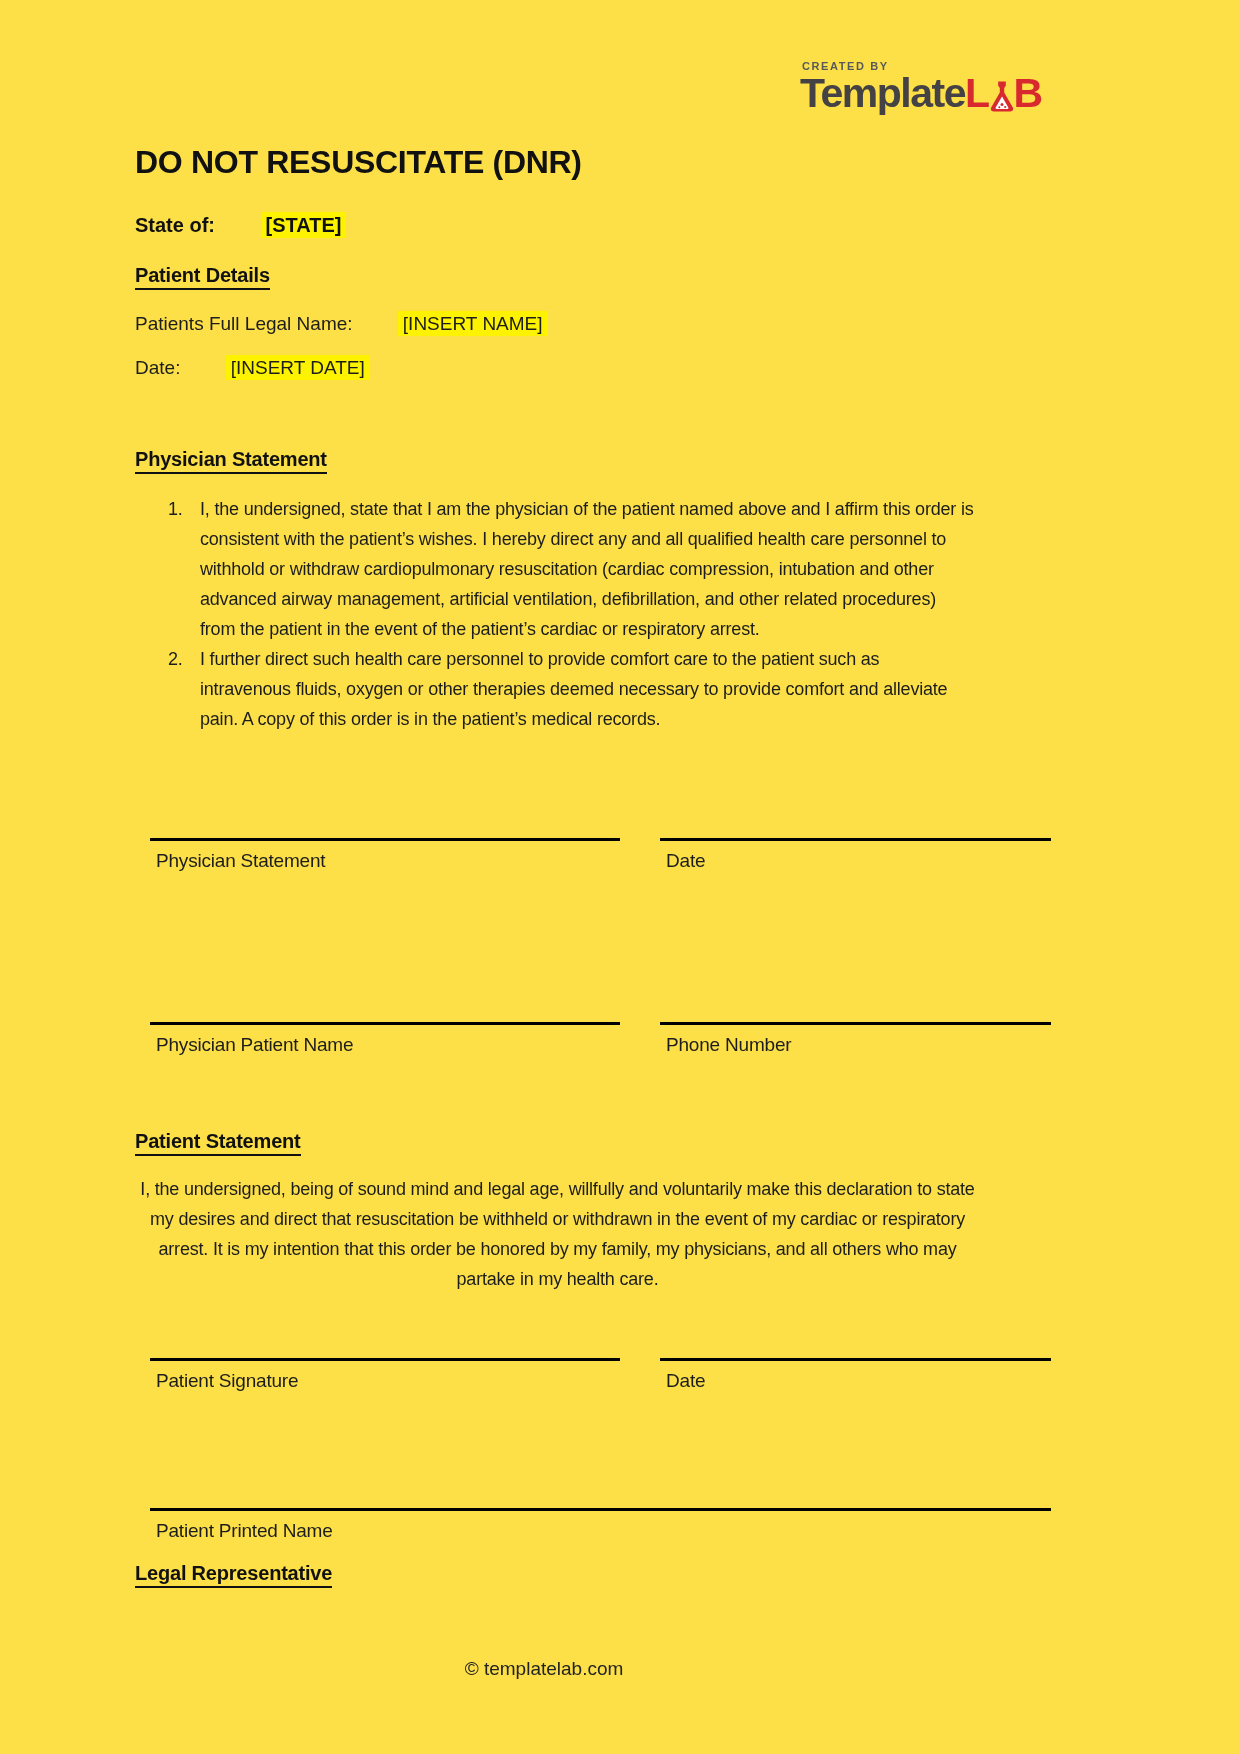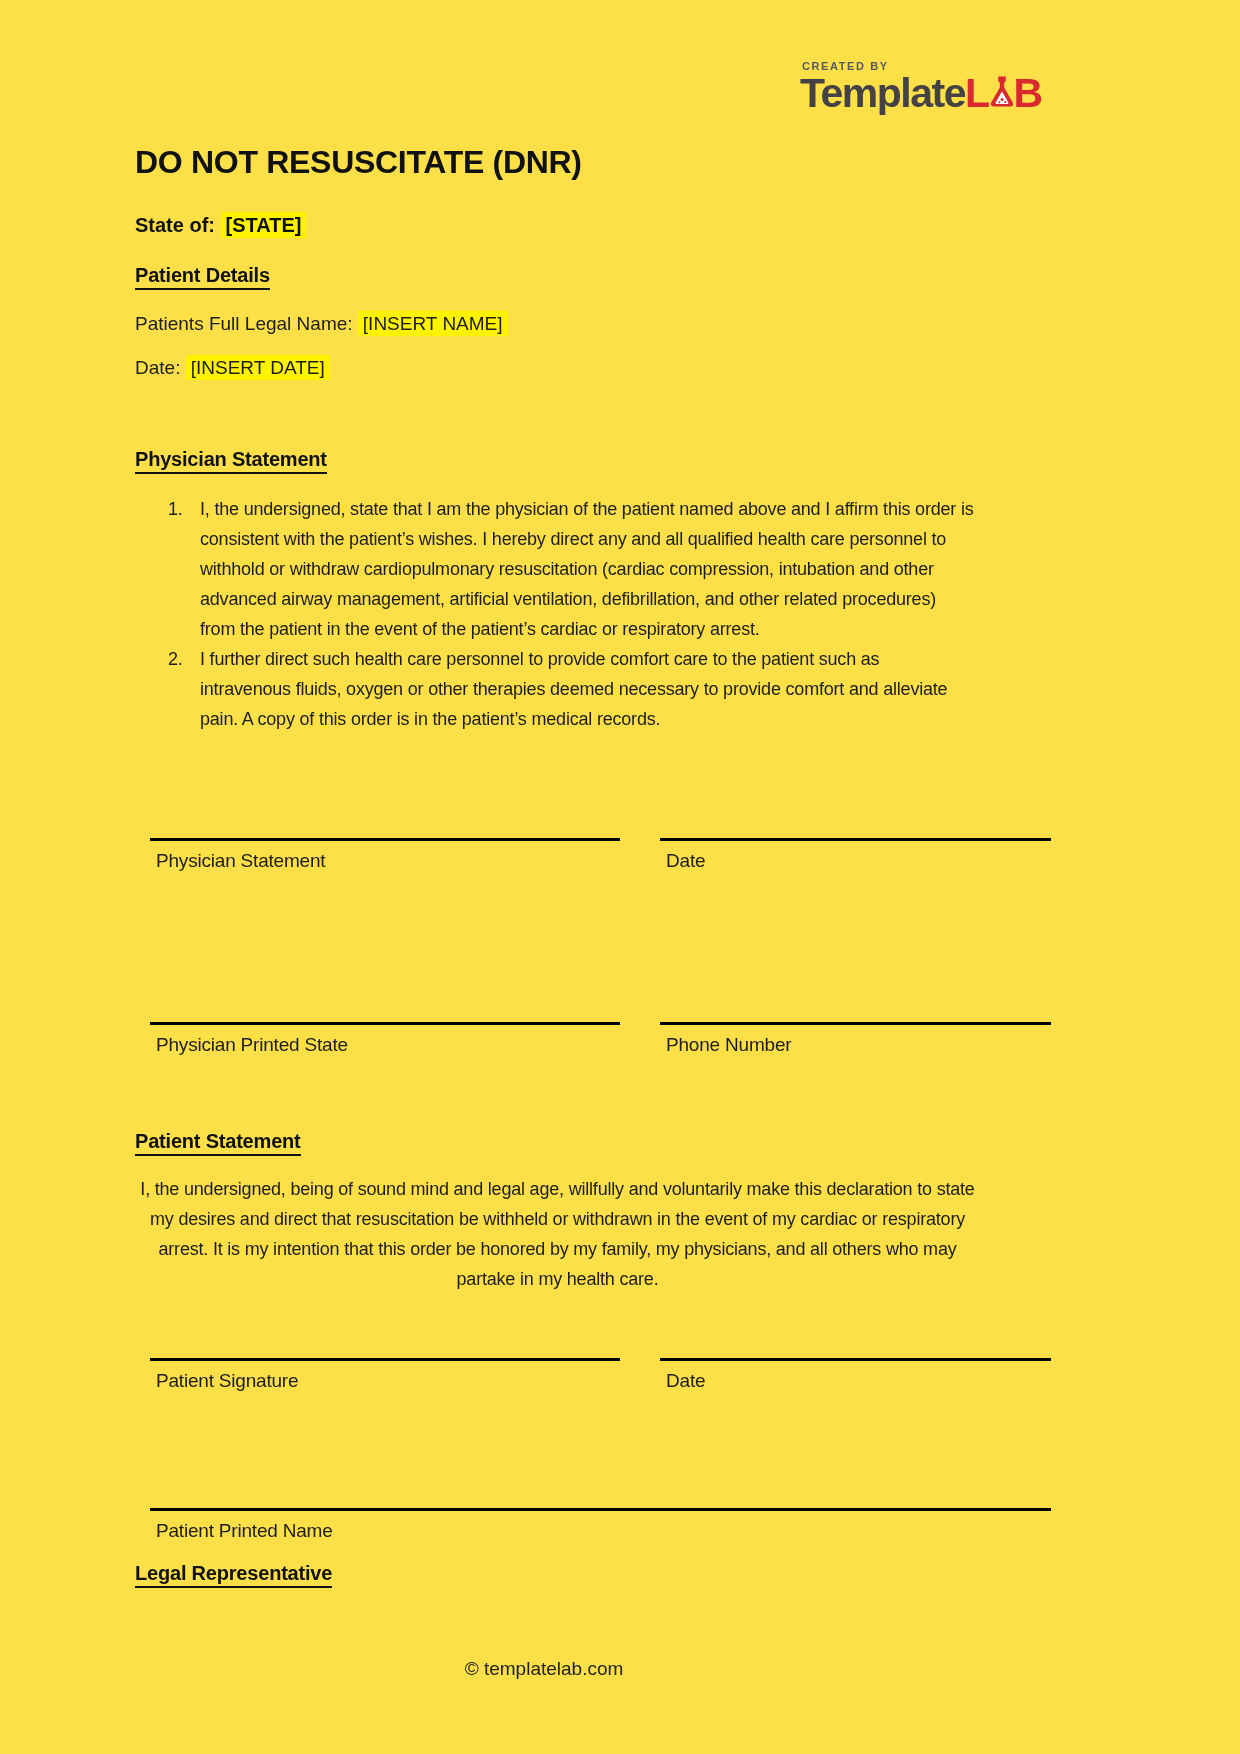--- a/index.html
+++ b/index.html
@@ -5,31 +5,31 @@
   html,body { margin:0; padding:0; background:#ffffff; }
   .page {
     position:relative; width:1240px; height:1754px; background:#fde047;
     font-family:"Liberation Sans","DejaVu Sans",sans-serif; color:#1d1d1d;
     overflow:hidden;
   }
 
   
   .logo { position:absolute; top:60px; left:800px; }
   .created-by { font-size:11px; font-weight:bold; letter-spacing:1.6px; color:#57585a; margin:0 0 1px 2px; }
-  .brand { font-size:41px; font-weight:bold; letter-spacing:-1.5px; line-height:1; white-space:nowrap; display:flex; align-items:flex-start; }
+  .brand { font-size:41px; font-weight:bold; letter-spacing:-1.5px; line-height:1; white-space:nowrap; display:flex; align-items:center; }
   .brand-gray { color:#454245; }
   .brand-red  { color:#d8292f; }
   .flask-icon { display:inline-block; width:24px; height:31px; margin:0 0 1px 1px; }
 
   
   .title { position:absolute; top:144px; left:135px; width:840px; text-align:left;
            font-size:32px; font-weight:bold; letter-spacing:-0.3px; color:#111; }
 
   
-  .hl { background:#fdf300; padding:2px 5px; }
+  .hl { background:#fdf300; padding:2px 5px;margin-left:40px; }
 
   
   .section-heading { font-weight:bold; font-size:20px; color:#111; display:inline-block;
                      border-bottom:2px solid #111; padding-bottom:1px; letter-spacing:-0.2px; }
 
   .state-line { position:absolute; top:214px; left:135px; font-size:20px; font-weight:bold; color:#111; }
   .pd-heading { position:absolute; top:264px; left:135px; }
   .name-line  { position:absolute; top:313px; left:135px; font-size:19px; }
   .date-line  { position:absolute; top:357px; left:135px; font-size:19px; }
   .ph-heading { position:absolute; top:448px; left:135px; }
@@ -121,21 +121,21 @@
     <div class="sig-col left">
       <div class="sig-label">Physician Statement</div>
     </div>
     <div class="sig-col right">
       <div class="sig-label">Date</div>
     </div>
   </div>
 
   <div class="sig-row sig-row-2">
     <div class="sig-col left">
-      <div class="sig-label">Physician Printed State</div>
+      <div class="sig-label">Physician Patient Name</div>
     </div>
     <div class="sig-col right">
       <div class="sig-label">Phone Number</div>
     </div>
   </div>
 
   <div class="ps-heading">
     <span class="section-heading">Patient Statement</span>
   </div>
 

